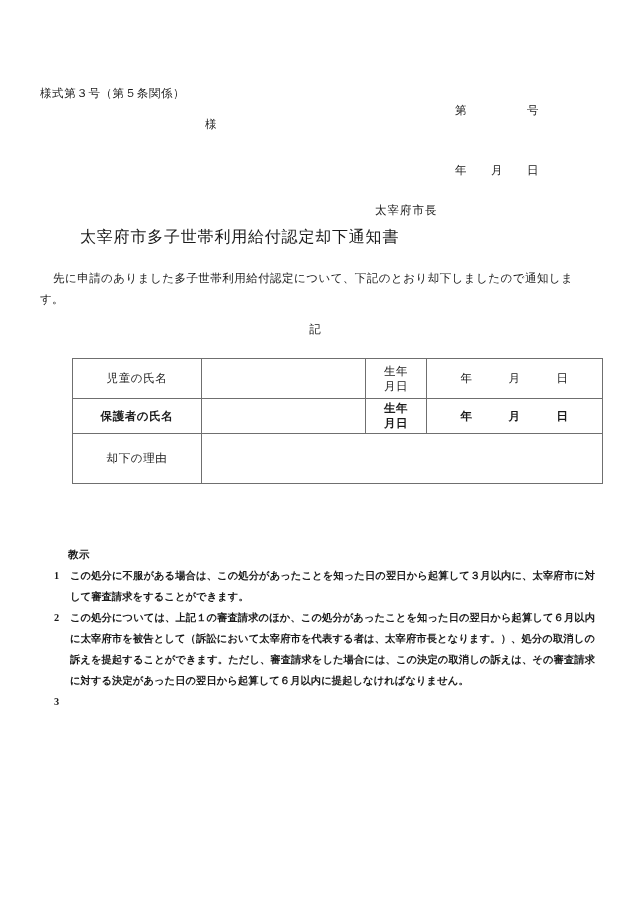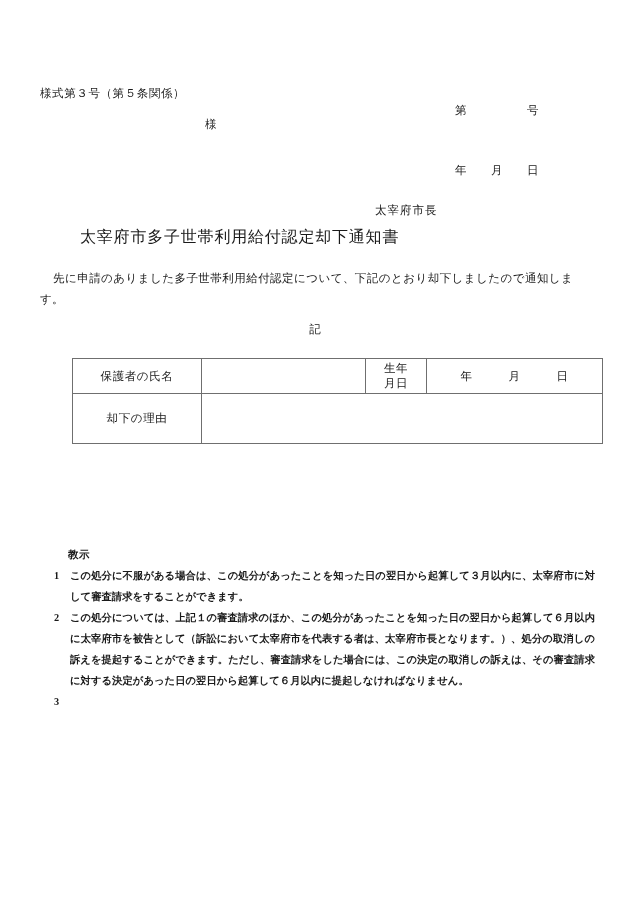--- a/index.html
+++ b/index.html
@@ -107,21 +107,21 @@
   .info-table td {
     border: 1px solid #6f6f6f;
     padding: 0 4px;
     vertical-align: middle;
   }
   .col-label   { width: 120px; text-align: center; letter-spacing: 0.6px; }
   .col-value   { width: 155px; }
   .col-dob     { width: 52px;  text-align: center; line-height: 15px; letter-spacing: 0.5px; }
   .col-date    { width: 167px; text-align: center; white-space: pre; letter-spacing: 0.5px; }
   .row-child   { height: 40px; }
-  .row-guardian{ height: 35px; }
+  .row-guardian{ height: 35px; font-weight: bold; }
   .row-reason  { height: 50px; }
 
   
   .kyoji-head {
     position: absolute;
     left: 68px;
     top: 548px;
     font-size: 10.5px;
     font-weight: bold;
     letter-spacing: 0.5px;
@@ -166,20 +166,29 @@
   <div class="issuer">太宰府市長</div>
 
   <div class="doc-title">太宰府市多子世帯利用給付認定却下通知書</div>
 
   <div class="body-para">先に申請のありました多子世帯利用給付認定について、下記のとおり却下しましたので通知します。</div>
 
   <div class="ki-mark">記</div>
 
   <table class="info-table">
     <tbody>
+      <tr class="row-child">
+        <td class="col-label">児童の氏名</td>
+        <td class="col-value"></td>
+        <td class="col-dob">
+          <div>生年</div>
+          <div>月日</div>
+        </td>
+        <td class="col-date">年　　　月　　　日</td>
+      </tr>
       <tr class="row-guardian">
         <td class="col-label">保護者の氏名</td>
         <td class="col-value"></td>
         <td class="col-dob">
           <div>生年</div>
           <div>月日</div>
         </td>
         <td class="col-date">年　　　月　　　日</td>
       </tr>
       <tr class="row-reason">

